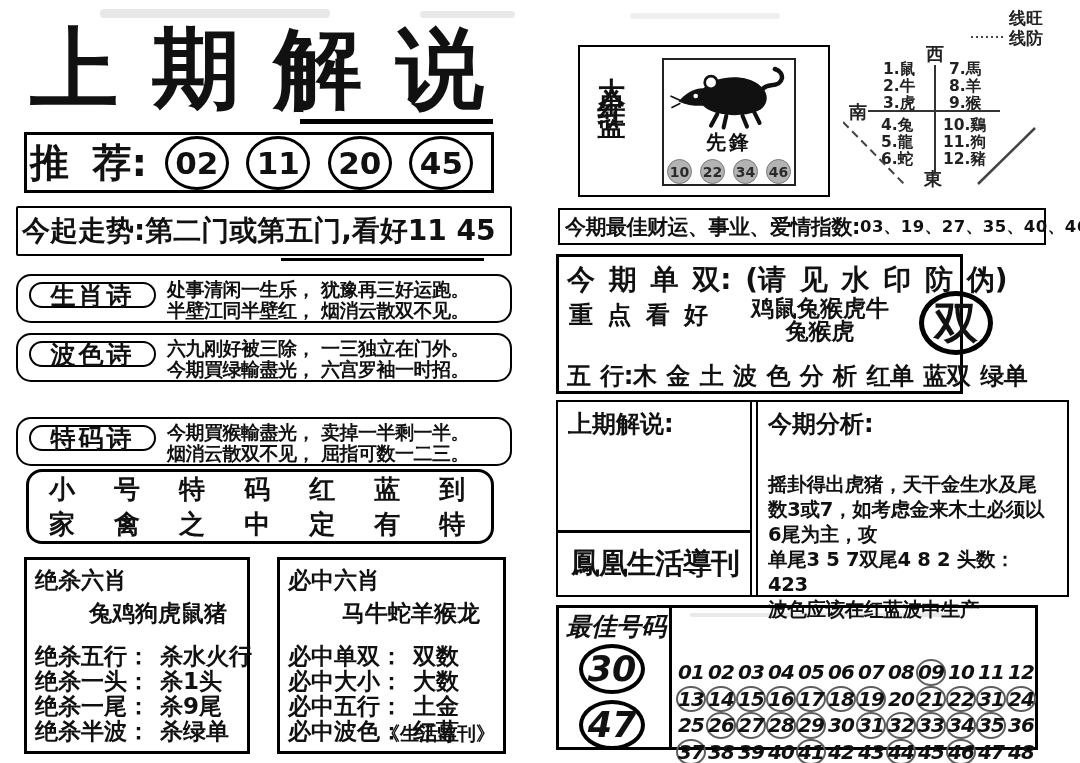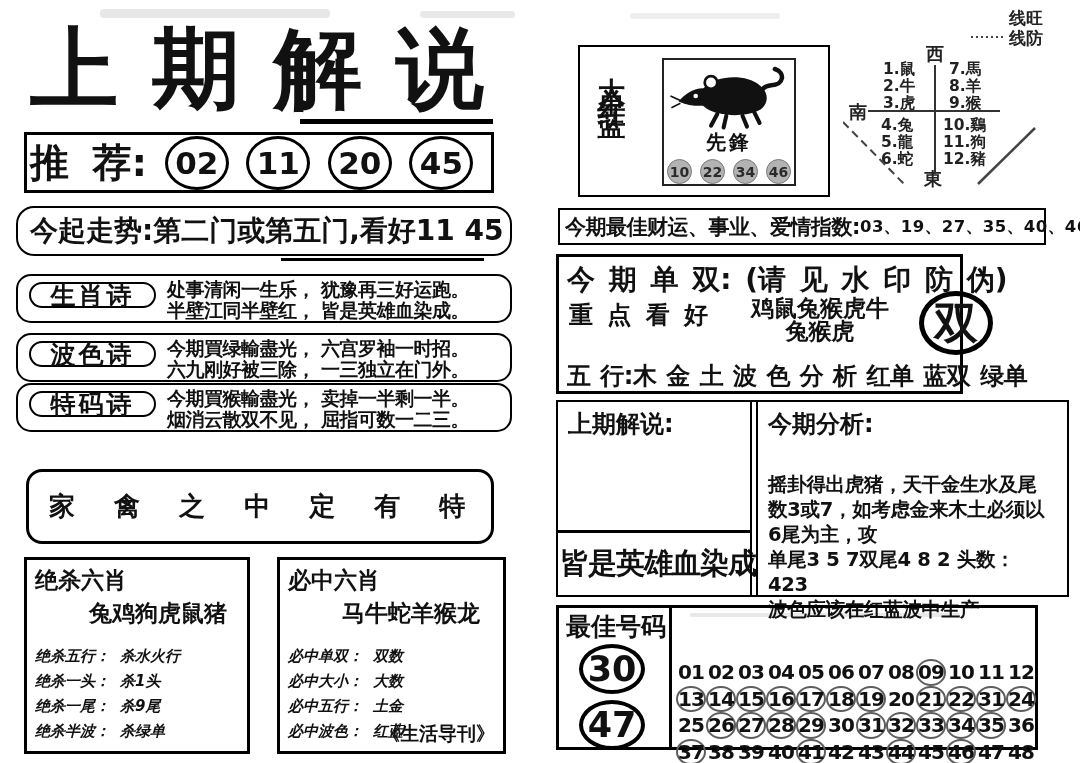--- a/index.html
+++ b/index.html
@@ -18,22 +18,22 @@
   .title-underline{left:300px;top:119px;width:193px;height:5px;background:#000;}
   .smudge{background:#c9c9c9;border-radius:4px;}
 
   .rec-box{left:24px;top:132px;width:470px;height:61px;border:3px solid #000;
     display:flex;align-items:center;padding-left:3px;box-sizing:border-box;}
   .rec-label{font-size:39px;font-weight:bold;word-spacing:10px;white-space:nowrap;}
   .rec-nums{flex:1;display:flex;justify-content:space-evenly;align-items:center;}
   .circle-num{width:58px;height:48px;border:3px solid #000;border-radius:50%;
     display:flex;align-items:center;justify-content:center;font-size:31px;font-weight:bold;}
 
-  .trend-box{left:16px;top:206px;width:496px;height:50px;border:2.5px solid #000;border-radius:18px;
-    display:flex;align-items:center;padding-left:12px;box-sizing:border-box;
+  .trend-box{left:16px;top:206px;width:496px;height:50px;border:2.5px solid #000;border-radius:2px;
+    display:flex;align-items:center;padding-left:4px;box-sizing:border-box;
     font-size:28px;font-weight:bold;white-space:nowrap;}
   .trend-underline{left:281px;top:258px;width:203px;height:3px;background:#000;}
 
   .poem-box{left:16px;width:496px;height:49px;border:2.5px solid #000;border-radius:15px;box-sizing:border-box;}
   .poem-label{position:absolute;left:11px;top:6px;width:127px;height:26px;border:2.5px solid #000;
     border-radius:18px;display:flex;align-items:center;justify-content:center;
     font-size:25px;font-weight:bold;letter-spacing:3px;box-sizing:border-box;white-space:nowrap;}
   .poem-text{position:absolute;left:149px;top:3px;font-size:19px;font-weight:bold;
     line-height:20.5px;letter-spacing:-0.5px;white-space:nowrap;}
 
@@ -41,21 +41,21 @@
     box-sizing:border-box;display:flex;flex-direction:column;justify-content:space-evenly;
     padding:0 20px;font-size:26px;font-weight:bold;word-spacing:30px;white-space:nowrap;}
 
   .kill-box{left:24px;top:557px;width:226px;height:197px;border:3px solid #000;box-sizing:border-box;
     padding:5px 8px;font-weight:bold;}
   .must-box{left:277px;top:557px;width:229px;height:197px;border:3px solid #000;box-sizing:border-box;
     padding:5px 8px;font-weight:bold;}
   .box-title{font-size:23px;}
   .box-animals{font-size:23px;margin-left:54px;margin-top:2px;}
   .kv-list{margin-top:15px;}
-  .kv{font-size:15px;line-height:25px;white-space:nowrap;font-style:italic;}
+  .kv{font-size:23px;line-height:25px;white-space:nowrap;}
   .kv .v{margin-left:10px;}
   .must-footer{position:absolute;right:8px;bottom:4px;font-size:19px;font-weight:bold;}
 
   
   .big-box{left:578px;top:45px;width:252px;height:152px;border:2.5px solid #000;box-sizing:border-box;}
   .vert-label{position:absolute;left:12px;top:8px;writing-mode:vertical-lr;
     font-size:28px;font-weight:bold;letter-spacing:11px;}
   .inner-box{position:absolute;left:82px;top:11px;width:134px;height:128px;border:2px solid #222;
     box-sizing:border-box;display:flex;flex-direction:column;align-items:center;}
   .mascot{font-size:20px;font-weight:900;letter-spacing:3px;margin-top:-3px;}
@@ -90,21 +90,21 @@
   .an-left-rule{position:absolute;left:0;top:128px;width:192px;height:2.5px;background:#000;}
   .an-logo{position:absolute;left:2px;top:142px;width:190px;text-align:center;
     font-size:29px;font-weight:900;letter-spacing:-1px;white-space:nowrap;}
   .an-divider{position:absolute;left:192px;top:0;width:8px;height:100%;box-sizing:border-box;
     border-left:2.5px solid #000;border-right:2.5px solid #000;}
   .an-cur-label{position:absolute;left:210px;top:6px;font-size:24px;font-weight:bold;}
   .an-text{position:absolute;left:210px;top:70px;width:286px;font-size:19.5px;font-weight:bold;
     line-height:25px;letter-spacing:-0.3px;}
   .an-text p{margin:0;}
 
-  .best-box{left:556px;top:605px;width:482px;height:145px;border:3px solid #000;box-sizing:border-box;}
+  .best-box{left:556px;top:605px;width:482px;height:145px;border:3px solid #000;box-sizing:border-box;font-style:italic;}
   .best-label{position:absolute;left:7px;top:2px;font-size:25px;font-weight:bold;white-space:nowrap;}
   .pick{position:absolute;left:20px;width:66px;height:50px;border:4px solid #000;border-radius:50%;
     display:flex;align-items:center;justify-content:center;font-size:35px;font-weight:bold;box-sizing:border-box;}
   .best-divider{position:absolute;left:110px;top:0;width:3px;height:100%;background:#000;}
   .grid{position:absolute;left:117px;top:7px;width:362px;display:flex;flex-wrap:wrap;margin-top:44px;}
   .gcell{width:30px;height:26.5px;display:flex;align-items:center;justify-content:center;
     font-size:20px;font-weight:bold;letter-spacing:-1px;box-sizing:border-box;}
   .gcirc{border:2.5px solid #5e5e5e;border-radius:50%;}
   .gcut{height:18px;overflow:hidden;align-items:flex-start;opacity:0.9;}
 </style>
@@ -131,41 +131,42 @@
 
 <div class="abs trend-box">
   <span>今起走势:第二门或第五门,看好11 45</span>
 </div>
 <div class="abs trend-underline"></div>
 
 <div class="abs poem-box" style="top:274px;">
   <span class="poem-label">生肖诗</span>
   <span class="poem-text">
     <div>处事清闲一生乐， 犹豫再三好运跑。</div>
-    <div>半壁江同半壁红， 皆是英雄血染成。</div>
+    <div>半壁江同半壁红， 烟消云散双不见。</div>
   </span>
 </div>
 
 <div class="abs poem-box" style="top:333px;">
   <span class="poem-label">波色诗</span>
   <span class="poem-text">
+    <div>六九刚好被三除， 一三独立在门外。</div>
     <div>今期買绿輸盡光， 六宫罗袖一时招。</div>
-    <div>六九刚好被三除， 一三独立在门外。</div>
   </span>
 </div>
 
-<div class="abs poem-box" style="top:383px;padding-left:10px;">
+<div class="abs poem-box" style="top:417px;padding-left:10px;">
   <span class="poem-label">特码诗</span>
   <span class="poem-text">
     <div>今期買猴輸盡光， 卖掉一半剩一半。</div>
     <div>烟消云散双不见， 屈指可数一二三。</div>
   </span>
 </div>
 
 <div class="abs slogan-box">
+  <div>小 号 特 码 红 蓝 到</div>
   <div>家 禽 之 中 定 有 特</div>
 </div>
 
 <div class="abs kill-box">
   <div class="box-title">绝杀六肖</div>
   <div class="box-animals">兔鸡狗虎鼠猪</div>
   <div class="kv-list">
     <div class="kv"><span>绝杀五行：</span><span class="v">杀水火行</span></div>
     <div class="kv"><span>绝杀一头：</span><span class="v">杀1头</span></div>
     <div class="kv"><span>绝杀一尾：</span><span class="v">杀9尾</span></div>
@@ -248,21 +249,21 @@
     <div>鸡鼠兔猴虎牛</div>
     <div>兔猴虎</div>
   </div>
   <div class="ds-big">双</div>
   <div class="ds-line5">五 行:木 金 土 波 色 分 析 红单 蓝双 绿单</div>
 </div>
 
 <div class="abs an-box">
   <div class="an-prev-label">上期解说:</div>
   <div class="an-left-rule"></div>
-  <div class="an-logo">皆是英雄血染成</div>
+  <div class="an-logo">鳳凰生活導刊</div>
   <div class="an-divider"></div>
   <div class="an-cur-label">今期分析:</div>
   <div class="an-text">
     <p>摇卦得出虎猪，天干金生水及尾数3或7，如考虑金来木土必须以6尾为主，攻</p>
     <p>单尾3 5 7双尾4 8 2 头数： 423</p>
     <p>波色应该在红蓝波中生产</p>
   </div>
 </div>
 
 <div class="abs best-box">

